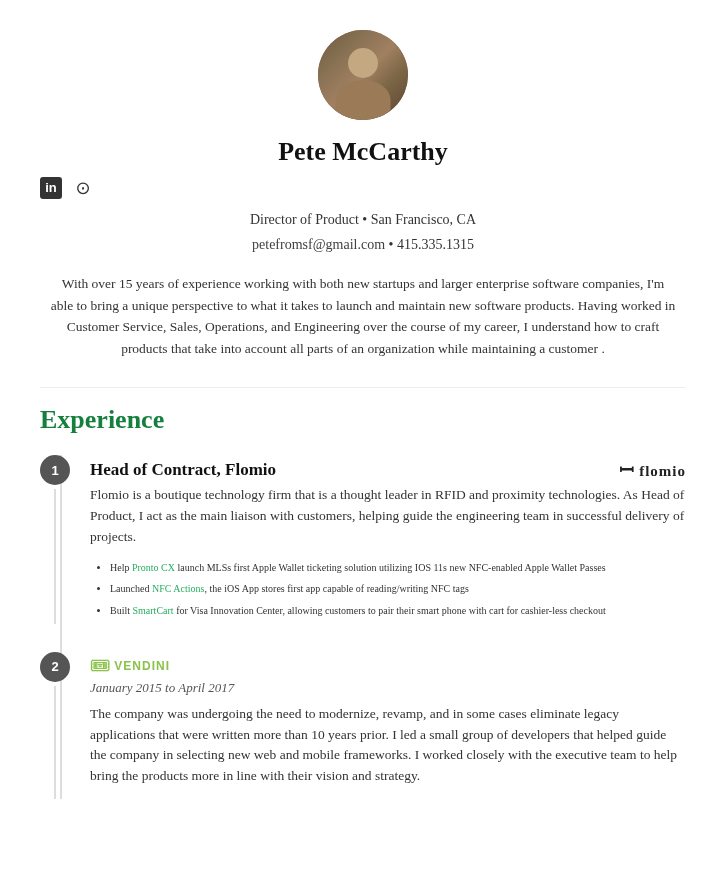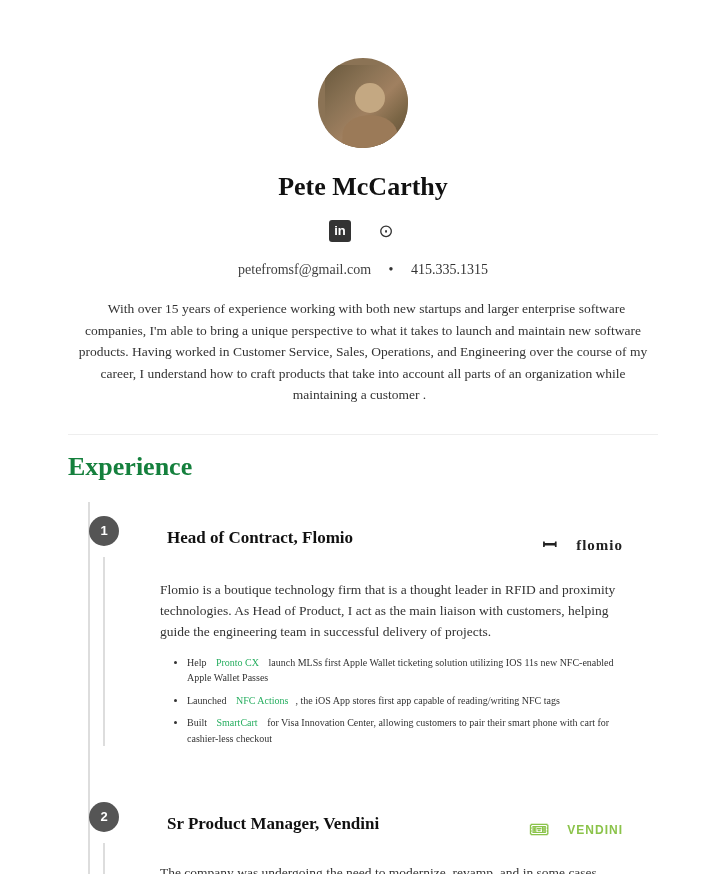--- a/index.html
+++ b/index.html
@@ -1,15 +1,15 @@
 <!DOCTYPE html>
 <html><head>
   <meta charset="utf-8">
   <style>
-    * { box-sizing: border-box; margin: 7px; padding: 0; }
+    * { box-sizing: border-box; margin: 0; padding: 0; }
     body {
       font-family: Georgia, 'Times New Roman', serif;
       background: #fff;
       color: #222;
       font-size: 14px;
       line-height: 1.5;
     }
     .page {
       max-width: 726px;
       margin: 0 auto;
@@ -64,21 +64,20 @@
     }
     .name {
       font-size: 26px;
       font-weight: bold;
       color: #111;
       margin-bottom: 6px;
       font-family: Georgia, serif;
     }
     .social-icons {
       display: flex;
-      justify-content: center;
       gap: 10px;
       margin-bottom: 10px;
     }
     .title-location {
       font-size: 14px;
       color: #333;
       margin-bottom: 4px;
     }
     .contact {
       font-size: 14px;
@@ -257,20 +256,25 @@
   <div class="header">
     <div class="avatar-wrapper">
       <div class="avatar">
         <div class="avatar-img"></div>
       </div>
     </div>
     <div class="name">Pete McCarthy</div>
     <div class="social-icons">
       <span class="linkedin-icon">in</span>
       <span class="github-icon">⊙</span>
+    </div>
+    <div class="title-location">
+      <span>Director of Product</span>
+      <span> • </span>
+      <span>San Francisco, CA</span>
     </div>
     <div class="contact">
       <a class="contact-link">petefromsf@gmail.com</a>
       <span> • </span>
       <span>415.335.1315</span>
     </div>
   </div>
 
   <div class="summary">
     <span>With over 15 years of experience working with both new startups and larger enterprise software companies, I'm able to bring a unique perspective to what it takes to launch and maintain new software products. Having worked in Customer Service, Sales, Operations, and Engineering over the course of my career, I understand how to craft products that take into account all parts of an organization while maintaining a customer .</span>
@@ -311,26 +315,26 @@
         </div>
       </div>
 
       <div class="timeline-item">
         <div class="timeline-marker">
           <div class="timeline-number">2</div>
           <div class="timeline-line"></div>
         </div>
         <div class="job-content">
           <div class="job-header">
-            <div class="job-title">Sr Product Manager, Vendini</div>
             <div class="vendini-logo">
               <span style="font-size: 16px;">🎟</span>
               <span style="font-size: 12px; letter-spacing: 1px; font-weight: bold; text-transform: uppercase;">VENDINI</span>
             </div>
           </div>
+          <div class="job-date">January 2015 to April 2017</div>
           <div class="job-description">
             The company was undergoing the need to modernize, revamp, and in some cases eliminate legacy applications that were written more than 10 years prior. I led a small group of developers that helped guide the company in selecting new web and mobile frameworks. I worked closely with the executive team to help bring the products more in line with their vision and strategy.
           </div>
 
         </div>
       </div>
 
     </div>
   </div>
 </div>

